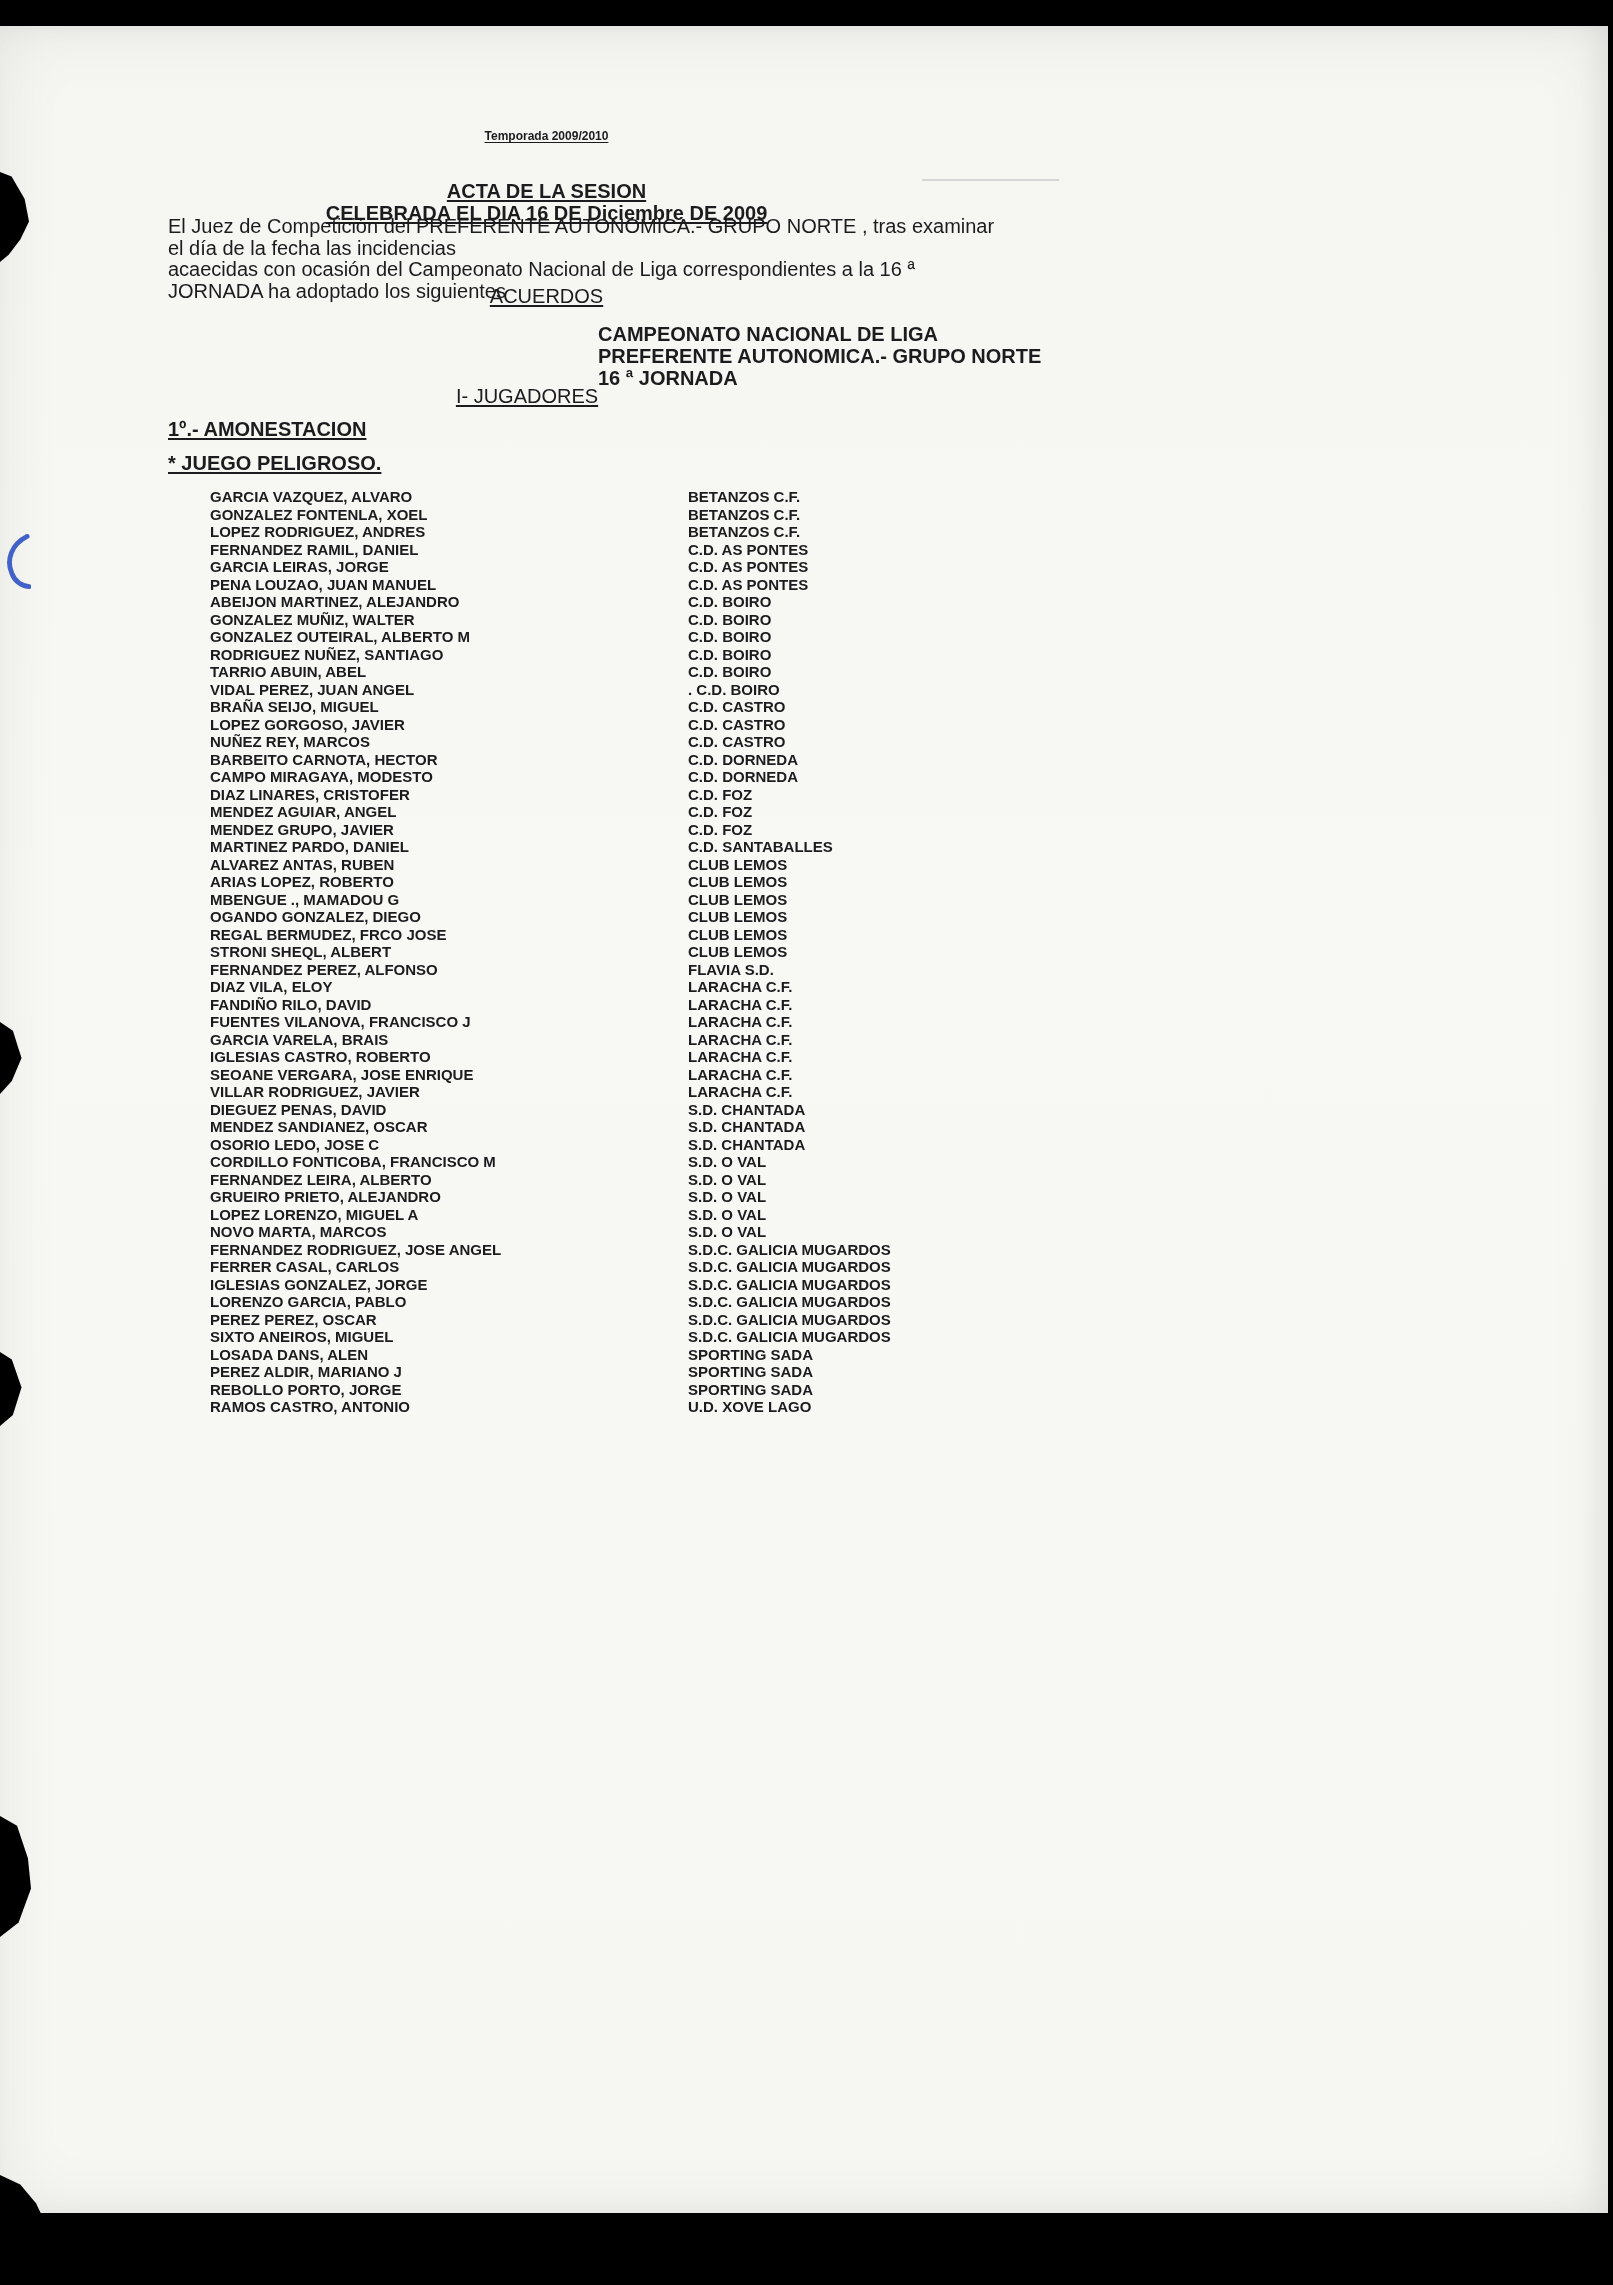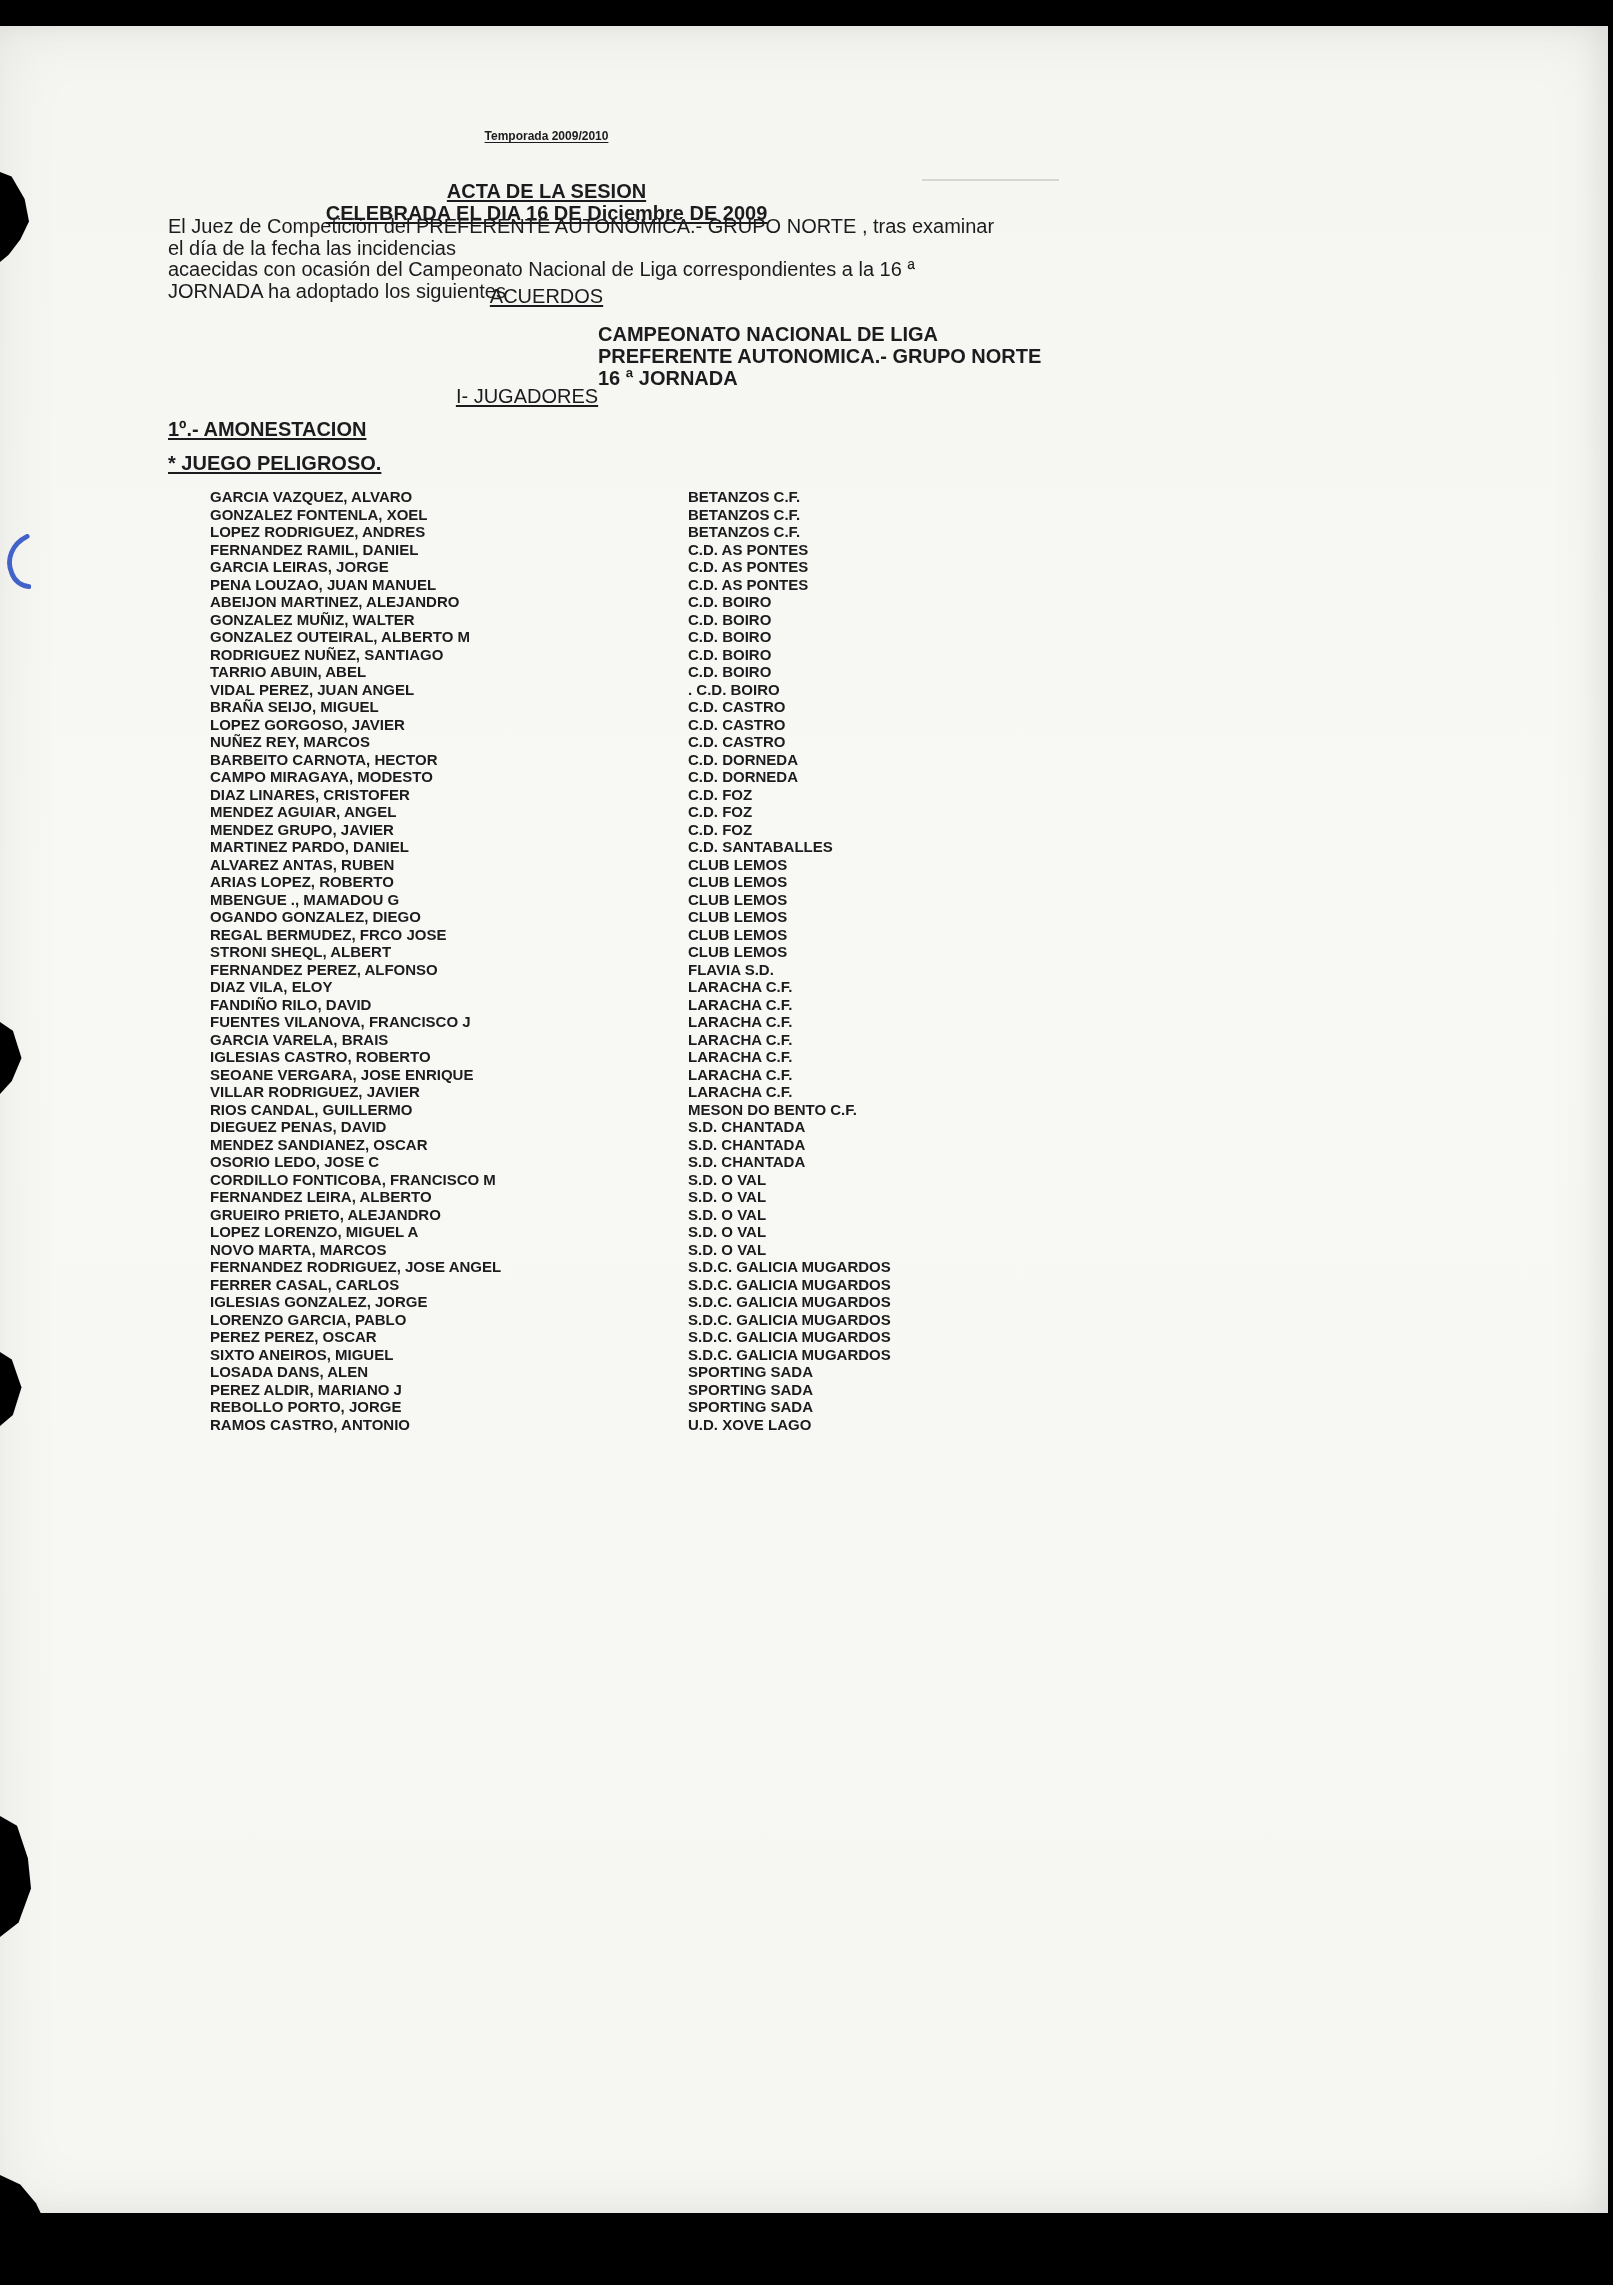--- a/index.html
+++ b/index.html
@@ -230,24 +230,20 @@
   </div>
       <div class="prow">
     <span class="pname">SEOANE VERGARA, JOSE ENRIQUE</span>
     <span class="pclub">LARACHA C.F.</span>
   </div>
       <div class="prow">
     <span class="pname">VILLAR RODRIGUEZ, JAVIER</span>
     <span class="pclub">LARACHA C.F.</span>
   </div>
       <div class="prow">
-    <span class="pname">RIOS CANDAL, GUILLERMO</span>
-    <span class="pclub">MESON DO BENTO  C.F.</span>
-  </div>
-      <div class="prow">
     <span class="pname">DIEGUEZ PENAS, DAVID</span>
     <span class="pclub">S.D. CHANTADA</span>
   </div>
       <div class="prow">
     <span class="pname">MENDEZ SANDIANEZ, OSCAR</span>
     <span class="pclub">S.D. CHANTADA</span>
   </div>
       <div class="prow">
     <span class="pname">OSORIO LEDO, JOSE C</span>
     <span class="pclub">S.D. CHANTADA</span>

